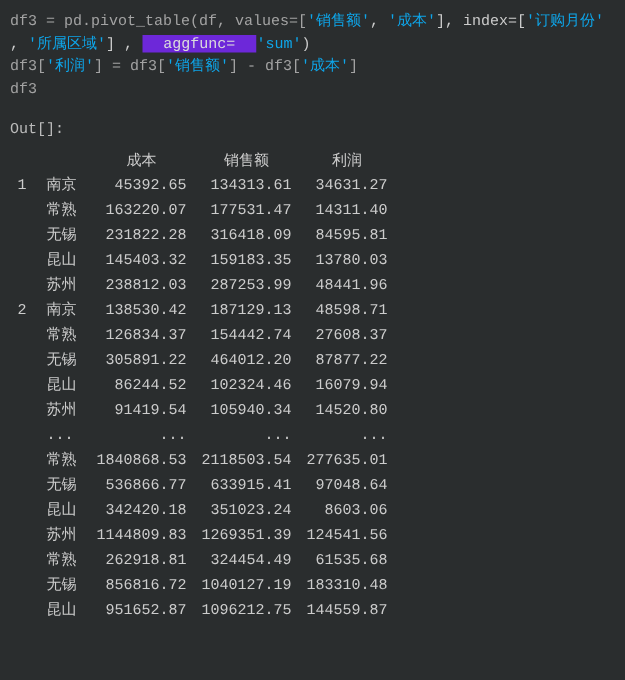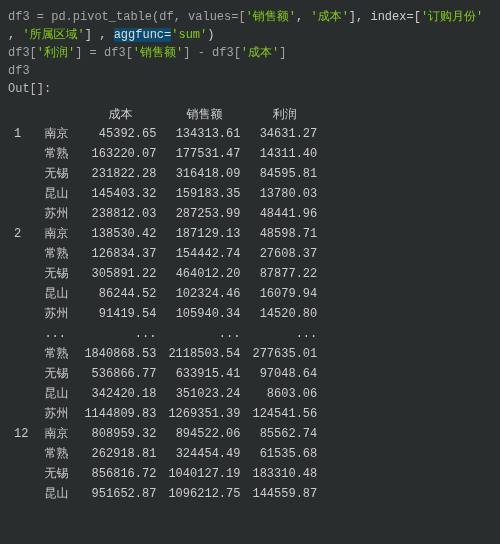--- a/index.html
+++ b/index.html
@@ -9,23 +9,23 @@
     color: #cccccc;
     font-family: Consolas, "Courier New", monospace;
     font-size: 12px;
     line-height: 1.5;
     width: 500px;
     box-sizing: border-box;
   }
   .code-line { white-space: pre; }
   .tok-var   { color: #a3a3a3; }
   .tok-punc  { color: #cccccc; }
-  .tok-str   { color: #84cc16; }
-  .tok-sel   { background: #0c4a6e; color: #dcdcdc; padding:0 0;}
-  .out-label { color:#bbbbbb; }
+  .tok-str   { color: #0ea5e9; }
+  .tok-sel   { background: #6d28d9; color: #dcdcdc; padding:0 17px;}
+  .out-label { margin-top: 14px; color:#bbbbbb; }
   table.out {
     border-collapse: collapse;
     margin-top: 6px;
     font-size: 12px;
     color:#cccccc;
   }
   table.out th, table.out td {
     padding: 1px 6px;
     text-align: right;
     font-weight: normal;
@@ -158,27 +158,20 @@
         <td>8603.06</td>
       </tr>
       <tr>
         <td class="idx"></td>
         <td class="idx">苏州</td>
         <td>1144809.83</td>
         <td>1269351.39</td>
         <td>124541.56</td>
       </tr>
       <tr>
-        <td class="idx">12</td>
-        <td class="idx">南京</td>
-        <td>808959.32</td>
-        <td>894522.06</td>
-        <td>85562.74</td>
-      </tr>
-      <tr>
         <td class="idx"></td>
         <td class="idx">常熟</td>
         <td>262918.81</td>
         <td>324454.49</td>
         <td>61535.68</td>
       </tr>
       <tr>
         <td class="idx"></td>
         <td class="idx">无锡</td>
         <td>856816.72</td>

